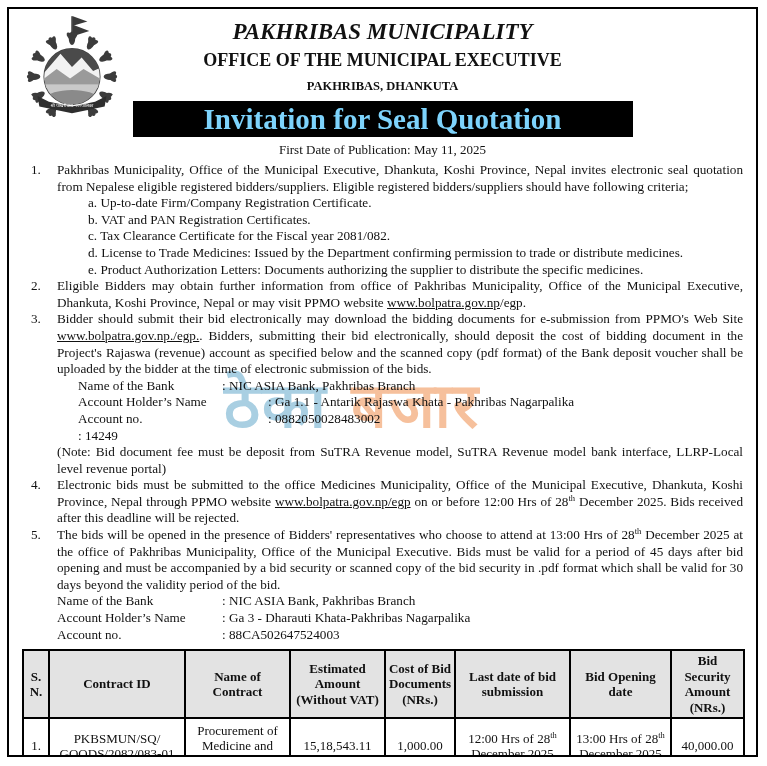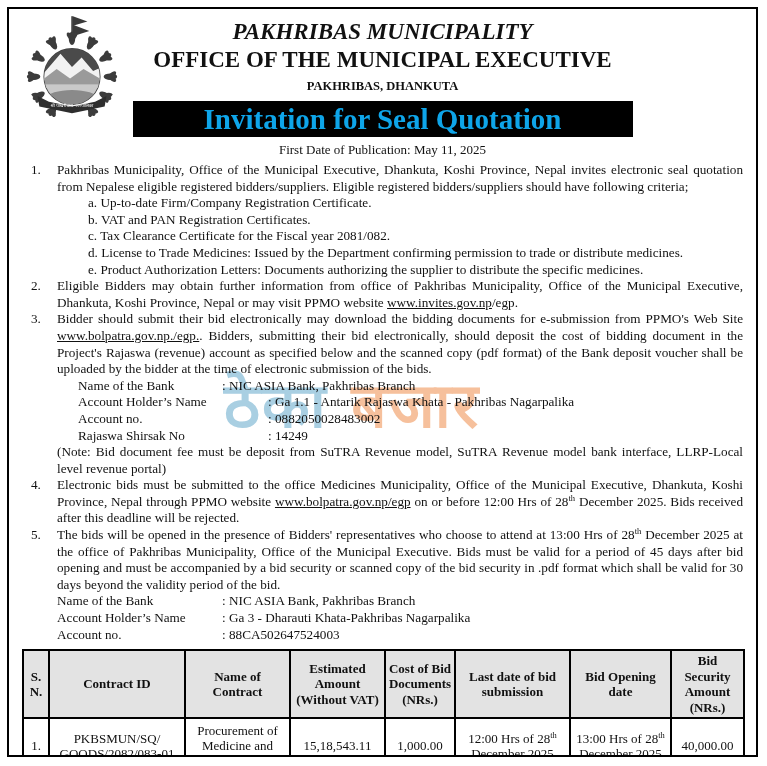--- a/index.html
+++ b/index.html
@@ -4,23 +4,23 @@
 <style>
   html,body{margin:0;padding:0;background:#ffffff;}
   body{width:767px;height:766px;position:relative;font-family:"Liberation Serif", serif;color:#111;}
   .frame{position:absolute;left:7px;top:7px;width:751px;height:750px;border:2px solid #000;box-sizing:border-box;overflow:hidden;background:#fff;}
   .watermark{position:absolute;left:215px;top:352px;z-index:0;font-family:"DejaVu Sans", sans-serif;font-weight:bold;font-size:62px;letter-spacing:2px;white-space:nowrap;pointer-events:none;}
   .content{position:relative;z-index:1;padding:4px 13px 0 13px;}
   
   .logo{position:absolute;left:15px;top:4px;width:96px;height:112px;}
   .hdr{ text-align:center;}
   .t1{font-size:23px;font-weight:bold;line-height:26px;margin-top:6px;font-style:italic;}
-  .t2{font-size:23px;font-weight:bold;line-height:20px;margin-top:5px;}
+  .t2{font-size:18px;font-weight:bold;line-height:20px;margin-top:5px;}
   .t3{font-size:12.5px;font-weight:bold;line-height:14px;margin-top:9px;}
-  .banner{width:500px;margin:8px auto 0;background:#000;color:#0ea5e9;text-align:center;font-size:29px;font-weight:bold;line-height:36px;height:36px;}
+  .banner{width:500px;margin:8px auto 0;background:#000;color:#7dd3fc;text-align:center;font-size:29px;font-weight:bold;line-height:36px;height:36px;}
   .pubdate{text-align:center;font-size:13px;margin-top:5px;line-height:16px;}
   
   .list{margin-top:4px;font-size:13.2px;line-height:16.6px;}
   .li{display:flex;align-items:flex-start;}
   .num{width:35px;box-sizing:border-box;padding-left:9px;flex:0 0 35px;}
   .bcol{flex:1;min-width:0;}
   .para{text-align:justify;}
   .sub{padding-left:31px;}
   .bankrow{display:flex;}
   .bank5 .lbl{width:165px;flex:0 0 165px;}
@@ -169,21 +169,21 @@
           <div class="sub">b. VAT and PAN Registration Certificates.</div>
           <div class="sub">c. Tax Clearance Certificate for the Fiscal year 2081/082.</div>
           <div class="sub">d. License to Trade Medicines: Issued by the Department confirming permission to trade or distribute medicines.</div>
           <div class="sub">e. Product Authorization Letters: Documents authorizing the supplier to distribute the specific medicines.</div>
         </div>
       </div>
 
       <div class="li">
         <div class="num">2.</div>
         <div class="bcol">
-            <div class="para"><span>Eligible Bidders may obtain further information from office of Pakhribas Municipality, Office of the  Municipal Executive, Dhankuta, Koshi Province, Nepal or may visit PPMO website </span><span class="doc-link">www.invites.gov.np</span><span>/egp.</span></div>
+            <div class="para"><span>Eligible Bidders may obtain further information from office of Pakhribas Municipality, Office of the  Municipal Executive, Dhankuta, Koshi Province, Nepal or may visit PPMO website </span><span class="doc-link">www.bolpatra.gov.np</span><span>/egp.</span></div>
           </div>
       </div>
 
       <div class="li">
         <div class="num">3.</div>
         <div class="bcol">
           <div class="para"><span>Bidder should submit their bid electronically may download the bidding documents for e-submission from PPMO's Web Site </span><span class="doc-link">www.bolpatra.gov.np./egp.</span><span>. Bidders, submitting their bid electronically, should deposit the cost of bidding document in the Project's  Rajaswa (revenue) account as specified below and the scanned copy (pdf format) of the Bank deposit voucher shall be uploaded by the bidder at the time  of electronic submission of the bids.</span></div>
           <div class="bank3">
             <div class="bankrow">
                 <div class="lbl">Name of the Bank</div>
@@ -191,21 +191,20 @@
               </div>
             <div class="bankrow">
                 <div class="lbl">Account Holder’s Name</div>
                 <div class="val">: Ga 1.1 - Antarik Rajaswa Khata - Pakhribas Nagarpalika</div>
               </div>
             <div class="bankrow">
                 <div class="lbl">Account no.</div>
                 <div class="val">: 0882050028483002</div>
               </div>
             <div class="bankrow">
-                <div class="lbl">Rajaswa Shirsak No</div>
                 <div class="val">: 14249</div>
               </div>
           </div>
           <div class="note">(Note: Bid document fee must be deposit from SuTRA Revenue model, SuTRA Revenue model bank interface, LLRP-Local level revenue portal)</div>
         </div>
       </div>
 
       <div class="li">
         <div class="num">4.</div>
         <div class="bcol">

